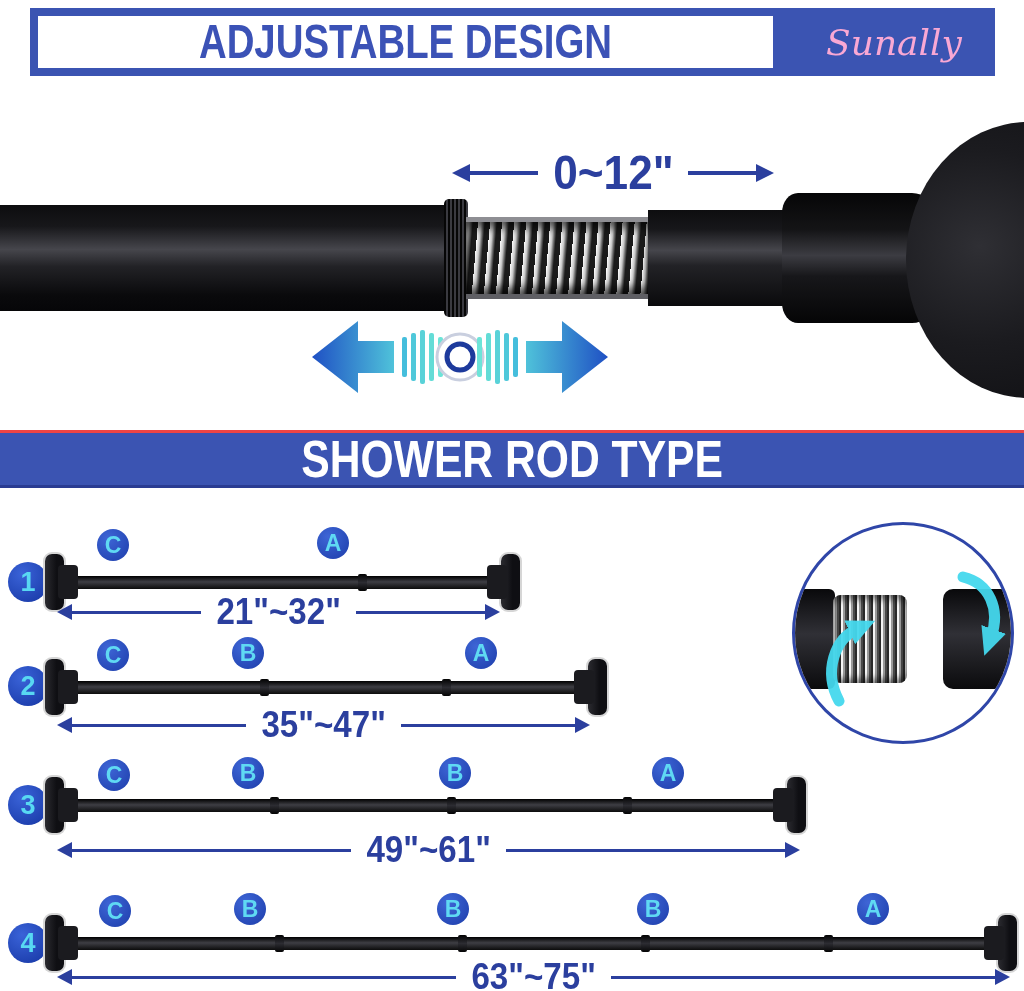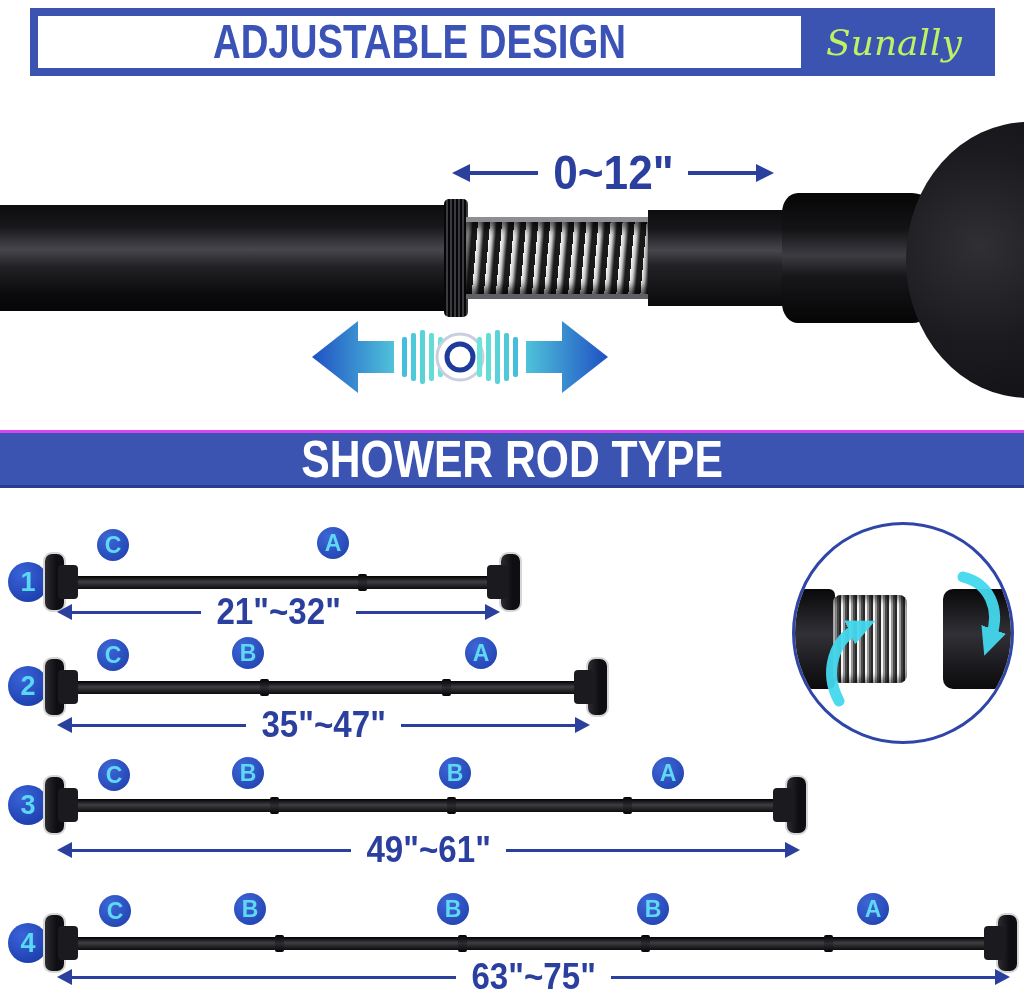--- a/index.html
+++ b/index.html
@@ -12,22 +12,22 @@
     position:absolute;left:30px;top:8px;width:965px;height:68px;
     box-sizing:border-box;border:8px solid #3b54b2;background:#fff;
     display:flex;align-items:stretch;
   }
   .banner-title{
     flex:1;display:flex;align-items:center;justify-content:center;
     color:#3b52b6;font-weight:bold;font-size:48px;line-height:1;
     transform:scaleX(0.80);white-space:nowrap;letter-spacing:0px;
   }
   .banner-brand{
-    width:186px;background:#3b54b2;color:#bef264;display:flex;align-items:center;justify-content:center;
-    font-family:"DejaVu Serif",serif;font-style:italic;font-size:36px;white-space:nowrap;
+    width:186px;background:#3b54b2;color:#f9a8d4;display:flex;align-items:center;justify-content:center;
+    font-family:"DejaVu Serif",serif;font-style:italic;font-size:36px;white-space:nowrap;padding-left:28px;
   }
   
   .hero{position:absolute;left:0;top:96px;width:1024px;height:334px;}
   .rod-main{
     position:absolute;left:0;top:109px;width:456px;height:106px;
     background:linear-gradient(180deg,#0d0d0f 0%,#17171a 20%,#46464c 42%,#222226 58%,#0a0a0c 85%,#060608 100%);
   }
   .collar{
     position:absolute;left:444px;top:103px;width:24px;height:118px;border-radius:5px;
     background:repeating-linear-gradient(90deg,#060606 0 2px,#3a3a40 2px 4px);
@@ -59,21 +59,21 @@
   .dim .val{font-weight:bold;white-space:nowrap;padding:0 10px;line-height:1;}
   .dim-ext{left:452px;top:57px;width:322px;height:40px;}
   .dim-ext .val{font-size:48px;transform:scaleX(0.92);}
   .dim-sm .line{height:3px;}
   .dim-sm .head-l{border-top-width:8px;border-bottom-width:8px;border-right-width:15px;}
   .dim-sm .head-r{border-top-width:8px;border-bottom-width:8px;border-left-width:15px;}
   .dim-sm .val{font-size:36px;transform:scaleX(0.92);}
   
   .section-banner{
     position:absolute;left:0;top:430px;width:1024px;height:58px;background:#3b54b2;
-    box-sizing:border-box;border-top:3px solid #d946ef;border-bottom:3px solid #2a3c92;
+    box-sizing:border-box;border-top:3px solid #ef4444;border-bottom:3px solid #2a3c92;
     display:flex;align-items:center;justify-content:center;
   }
   .section-title{
     color:#fff;font-weight:bold;font-size:52px;line-height:1;transform:scaleX(0.82);white-space:nowrap;
   }
   
   .badge{
     position:absolute;width:40px;height:40px;border-radius:50%;
     background:radial-gradient(circle at 35% 30%,#3a63d8,#1d3fae 78%);
     color:#58d8f2;font-weight:bold;font-size:27px;

